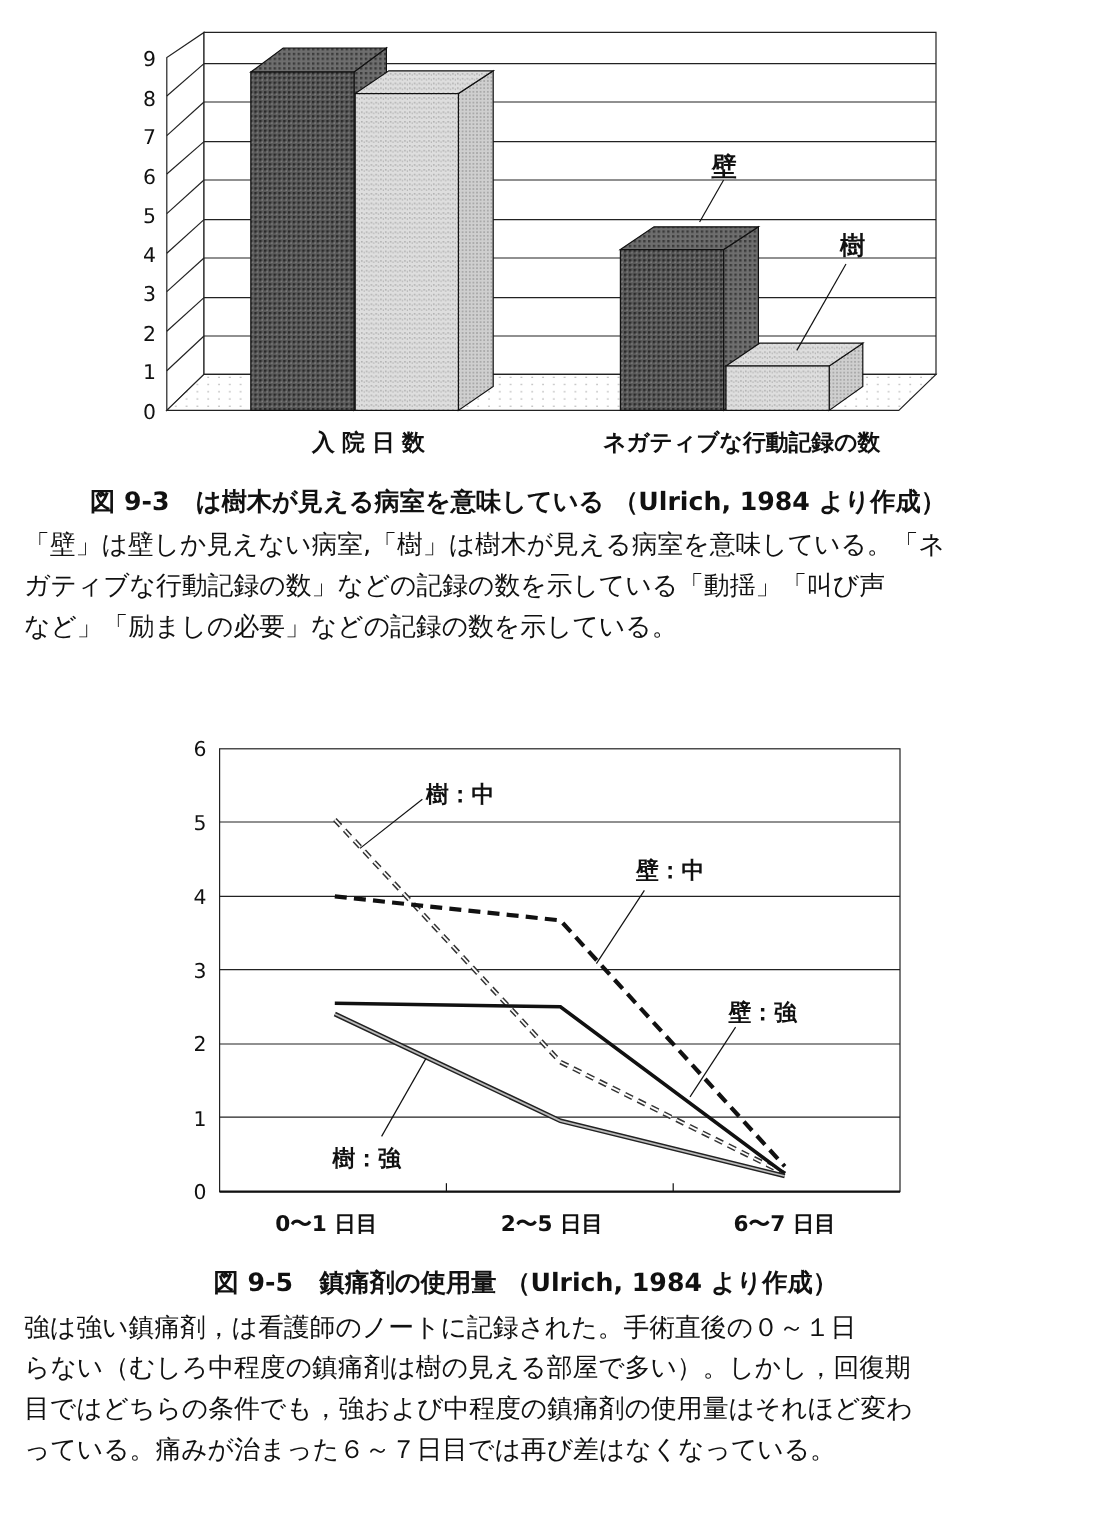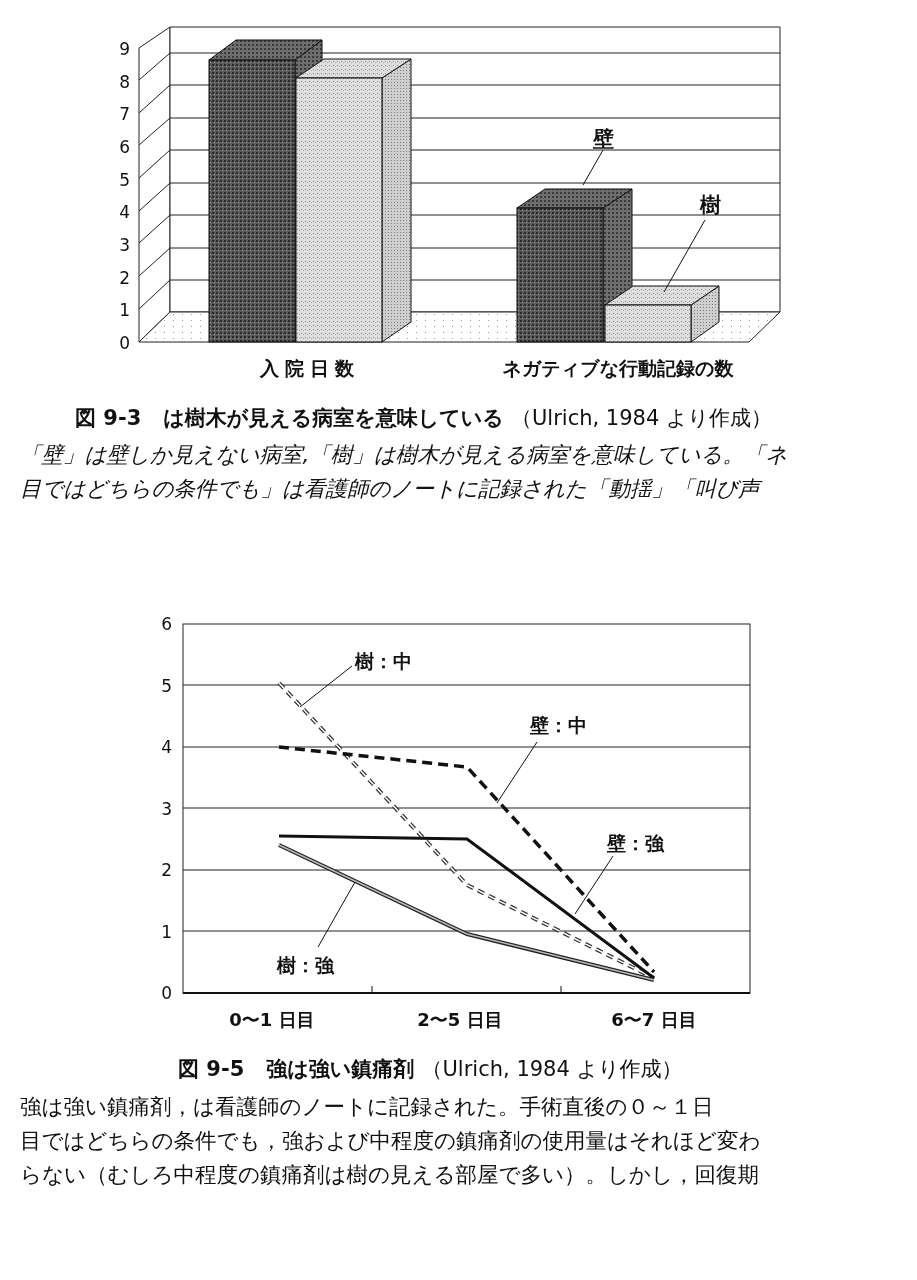--- a/index.html
+++ b/index.html
@@ -1,21 +1,21 @@
 <!DOCTYPE html>
 <html><head>
 <meta charset="utf-8">
 <style>
   html, body { margin:0; padding:0; background:#ffffff; }
   body { width:917px; height:1280px; position:relative; overflow:hidden;
          font-family:"DejaVu Sans", sans-serif; color:#111; }
   .abs { position:absolute; }
   svg text { font-family:"DejaVu Sans", sans-serif; fill:#111; }
   .caption { position:absolute; font-size:21px; font-weight:bold; white-space:nowrap; }
-  .caption .src { font-weight:normal; }
+  .caption .src { font-weight:bold; }
   .para { position:absolute; left:20px; width:880px; font-size:21.5px; line-height:34px; }
   .para .ln { display:block; white-space:nowrap; }
 </style>
 </head>
 <body>
 
 <svg class="abs" style="left:0;top:0" width="917" height="390" viewBox="0 0 917 390">
   <defs>
     <pattern id="darkHatch" width="4" height="4" patternUnits="userSpaceOnUse">
       <rect width="4" height="4" fill="#5a5a5a"></rect>
@@ -111,23 +111,24 @@
 
   <text x="310" y="375" font-size="19" font-weight="bold" text-anchor="middle" letter-spacing="6">入院日数</text>
   <text x="618" y="375" font-size="19" font-weight="bold" text-anchor="middle">ネガティブな行動記録の数</text>
 </svg>
 
 <div class="caption" style="left:75px;top:404px;">
   <span>図 9-3</span>&nbsp;&nbsp;
   <span>は樹木が見える病室を意味している</span>
   <span class="src">（Ulrich, 1984 より作成）</span>
 </div>
-<div class="para" style="top:438px;font-style:italic;">
+<div class="para" style="top:438px;">
   <span class="ln">「壁」は壁しか見えない病室,「樹」は樹木が見える病室を意味している。「ネ</span>
-  <span class="ln">目ではどちらの条件でも」は看護師のノートに記録された「動揺」「叫び声</span>
+  <span class="ln">ガティブな行動記録の数」などの記録の数を示している「動揺」「叫び声</span>
+  <span class="ln">など」「励ましの必要」などの記録の数を示している。</span>
 </div>
 
 <svg class="abs" style="left:0;top:600px" width="917" height="440" viewBox="0 600 917 440">
 
   <rect x="183" y="624" width="567" height="369" fill="#fff" stroke="#222" stroke-width="1"></rect>
   <g stroke="#222" stroke-width="1">
     <line x1="183" y1="685" x2="750" y2="685"></line>
     <line x1="183" y1="747" x2="750" y2="747"></line>
     <line x1="183" y1="808" x2="750" y2="808"></line>
     <line x1="183" y1="870" x2="750" y2="870"></line>
@@ -174,20 +175,21 @@
 
   <g font-size="18" font-weight="bold" text-anchor="middle">
     <text x="272" y="1026">0〜1 日目</text>
     <text x="460" y="1026">2〜5 日目</text>
     <text x="654" y="1026">6〜7 日目</text>
   </g>
 </svg>
 
 <div class="caption" style="left:178px;top:1055px;">
   <span>図 9-5</span>&nbsp;&nbsp;
-  <span>強は強い鎮痛剤</span>
+  <span>鎮痛剤の使用量</span>
   <span class="src">（Ulrich, 1984 より作成）</span>
 </div>
 <div class="para" style="top:1090px;">
   <span class="ln">強は強い鎮痛剤，は看護師のノートに記録された。手術直後の０～１日</span>
+  <span class="ln">らない（むしろ中程度の鎮痛剤は樹の見える部屋で多い）。しかし，回復期</span>
   <span class="ln">目ではどちらの条件でも，強および中程度の鎮痛剤の使用量はそれほど変わ</span>
-  <span class="ln">らない（むしろ中程度の鎮痛剤は樹の見える部屋で多い）。しかし，回復期</span>
+  <span class="ln">っている。痛みが治まった６～７日目では再び差はなくなっている。</span>
 </div>
 
 </body></html>

